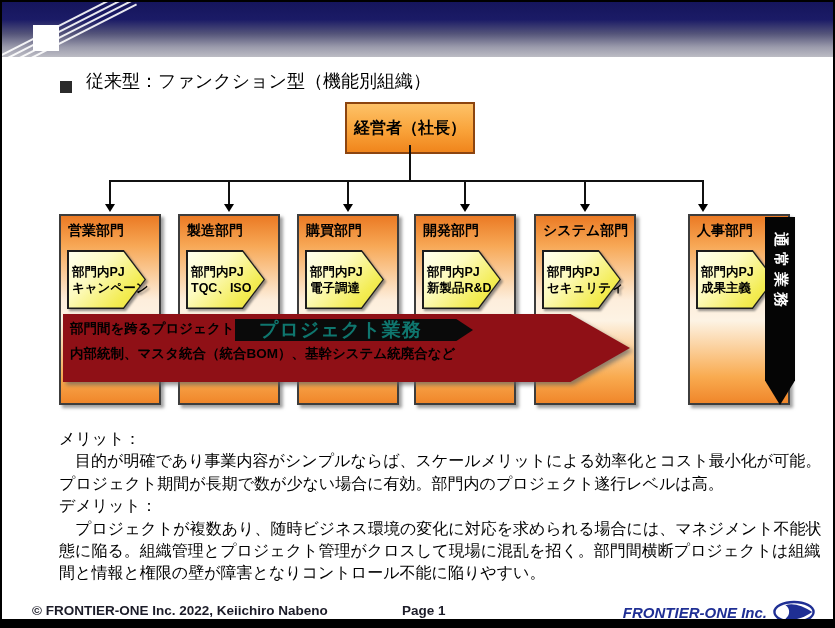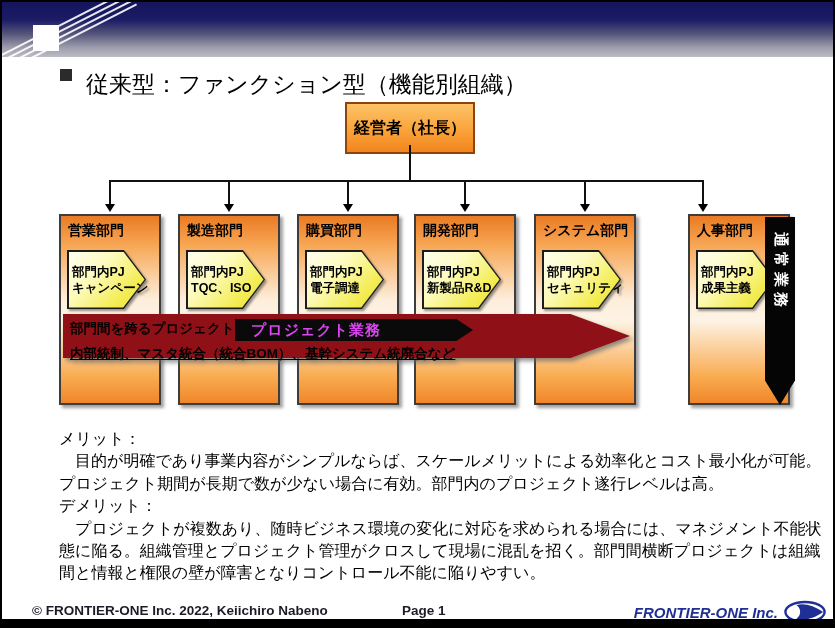--- a/index.html
+++ b/index.html
@@ -14,21 +14,21 @@
   .titlebar {
     position:absolute; left:0; top:0; width:100%; height:55px;
     background:linear-gradient(180deg,#15155c 0%,#1b1b66 32%,#55557a 58%,#9b9bac 82%,#bcbcc4 100%);
     overflow:hidden;
   }
   .deco-line { position:absolute; height:2px; background:rgba(255,255,255,0.9); transform:rotate(-27deg); transform-origin:left center; }
   .deco-square { position:absolute; left:31px; top:23px; width:26px; height:26px; background:#fff; }
   .title-text { position:absolute; left:68px; top:5px; font-size:17px; font-weight:bold; color:#13134d; line-height:21px; text-shadow:1px 1px 0 rgba(255,255,255,0.25); }
 
   
-  .subtitle { position:absolute; left:58px; top:67px; font-size:23px; display:flex; align-items:flex-start; }
+  .subtitle { position:absolute; left:58px; top:67px; font-size:18px; display:flex; align-items:flex-end; }
   .subtitle .bullet { width:12px; height:12px; background:#2b2b2b; margin-right:14px; }
 
   
   .root-box {
     position:absolute; left:343px; top:100px; width:130px; height:52px;
     background:linear-gradient(180deg,#fdc268 0%,#f9a33a 55%,#f0851c 100%);
     border:2px solid #8c4510; display:flex; align-items:center; justify-content:center;
     font-size:16px; font-weight:bold;
   }
   .conn { position:absolute; background:#111; }
@@ -45,39 +45,39 @@
   .pj-fill { position:absolute; inset:1.5px; background:linear-gradient(135deg,#ffffee 0%,#fdfbc0 35%,#f3ec52 75%,#e8df38 100%); clip-path:polygon(0 0,72% 0,100% 50%,72% 100%,0 100%); }
   .pj-text { position:absolute; left:5px; top:50%; transform:translateY(-50%); font-size:12.5px; font-weight:bold; line-height:16px; white-space:nowrap; }
 
   .routine {
     position:absolute; left:763px; top:215px; width:30px; height:188px;
     background:#050505; clip-path:polygon(0 0,100% 0,100% 87%,50% 100%,0 87%);
     filter:drop-shadow(2px 2px 2px rgba(120,120,120,0.6));
   }
   .routine-text { position:absolute; left:50%; top:55px; transform:translate(-50%,-50%) rotate(90deg); white-space:nowrap; color:#fff; font-size:15px; font-weight:bold; letter-spacing:5px; }
 
-  .cross-arrow { position:absolute; left:61px; top:312px; width:567px; height:44px; filter:drop-shadow(3px 3px 2px rgba(100,100,100,0.7)); }
+  .cross-arrow { position:absolute; left:61px; top:312px; width:567px; height:68px; filter:drop-shadow(3px 3px 2px rgba(100,100,100,0.7)); }
   .cross-border { position:absolute; inset:0; background:#8f1016; clip-path:polygon(0 0,89.5% 0,100% 50%,89.5% 100%,0 100%); }
   .cross-fill { position:absolute; inset:1.5px; background:linear-gradient(115deg,#f6b6ba 0%,#f败 0%,#f2848c 30%,#ee4550 60%,#e81420 95%); clip-path:polygon(0 0,89.5% 0,100% 50%,89.5% 100%,0 100%); }
   .cross-label { position:absolute; left:7px; top:6px; font-size:13.5px; font-weight:bold; white-space:nowrap; }
   .cross-badge {
     position:absolute; left:172px; top:5px; width:238px; height:22px; background:#0a0a0a;
     clip-path:polygon(0 0,93% 0,100% 50%,93% 100%,0 100%);
-    color:#d946ef; font-size:15px; font-weight:bold; display:flex; align-items:center; padding-left:16px; letter-spacing:1px;
-  }
-  .cross-detail { position:absolute; left:7px; top:31px; font-size:13.5px; font-weight:bold; white-space:nowrap;text-decoration:underline; }
+    color:#0f766e; font-size:19px; font-weight:bold; display:flex; align-items:center; padding-left:24px; letter-spacing:1px;
+  }
+  .cross-detail { position:absolute; left:7px; top:31px; font-size:13.5px; font-weight:bold; white-space:nowrap; }
 
   
   .notes { position:absolute; left:57px; top:426px; width:745px; font-size:16px; line-height:22.4px; }
   .notes div { white-space:pre; }
 
   
   .footer-copy { position:absolute; left:30px; top:601px; font-size:13.5px; font-weight:bold; color:#1c1c28; }
   .footer-page { position:absolute; left:400px; top:601px; font-size:13.5px; font-weight:bold; color:#1c1c28; }
-  .footer-logo { position:absolute; right:7px; top:598px; display:flex; align-items:center; gap:6px; }
+  .footer-logo { position:absolute; right:18px; top:598px; display:flex; align-items:center; gap:6px; }
   .logo-text { font-size:15px; font-weight:bold; font-style:italic; color:#1f2f94; }
   .bottom-bar { position:absolute; left:0; right:0; bottom:0; height:7px; background:#000; }
 </style>
 </head>
 <body>
 
 <div class="slide">
 
   <div class="titlebar">
     <div class="deco-line" style="left:-8px; top:56px; width:190px;"></div>

